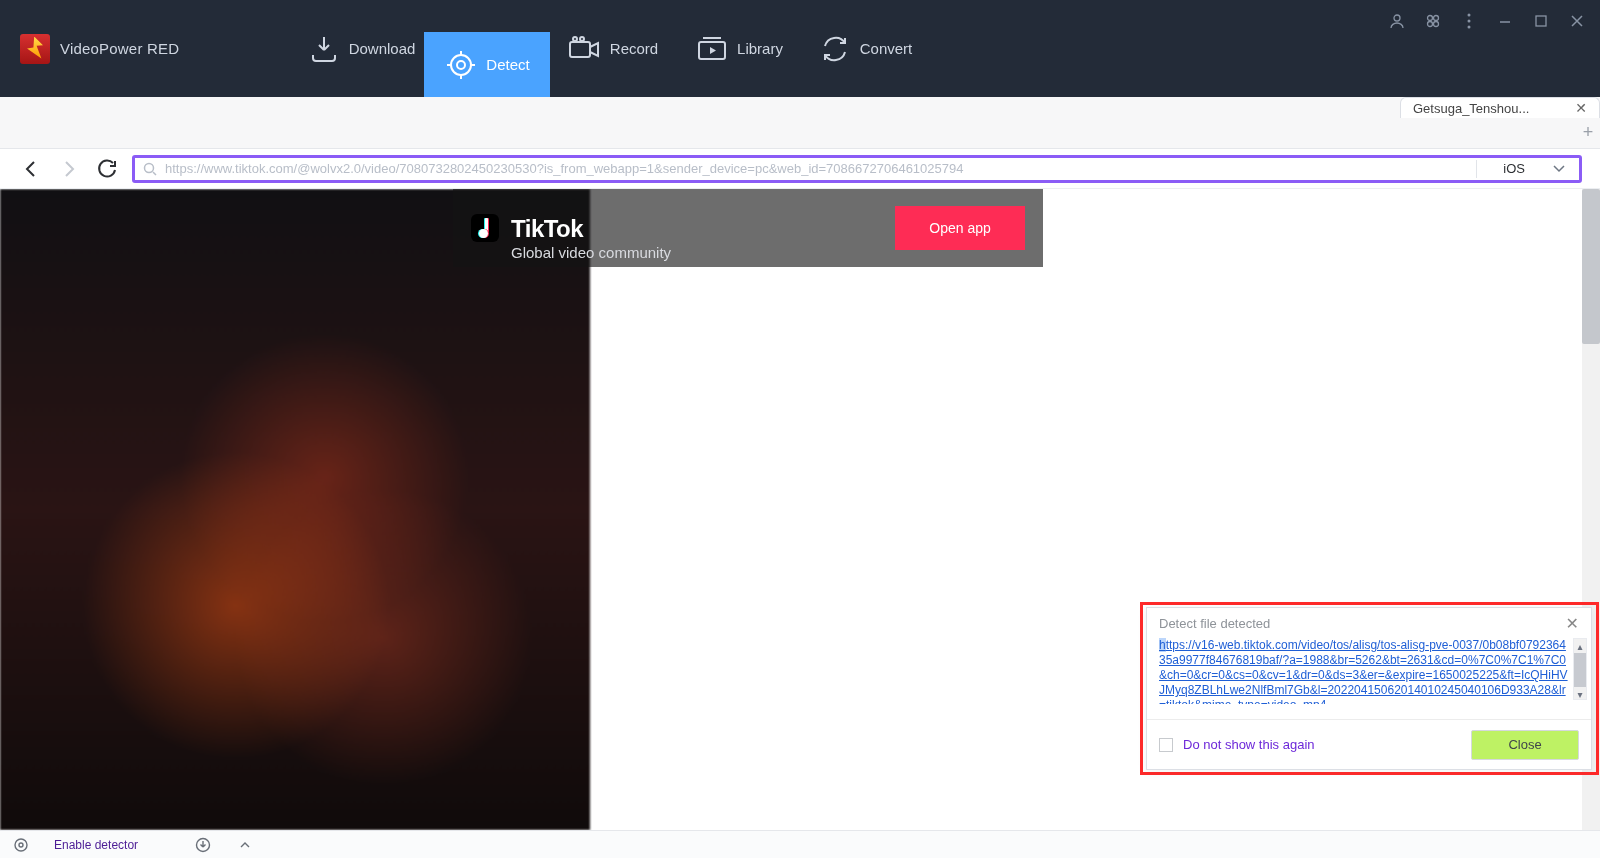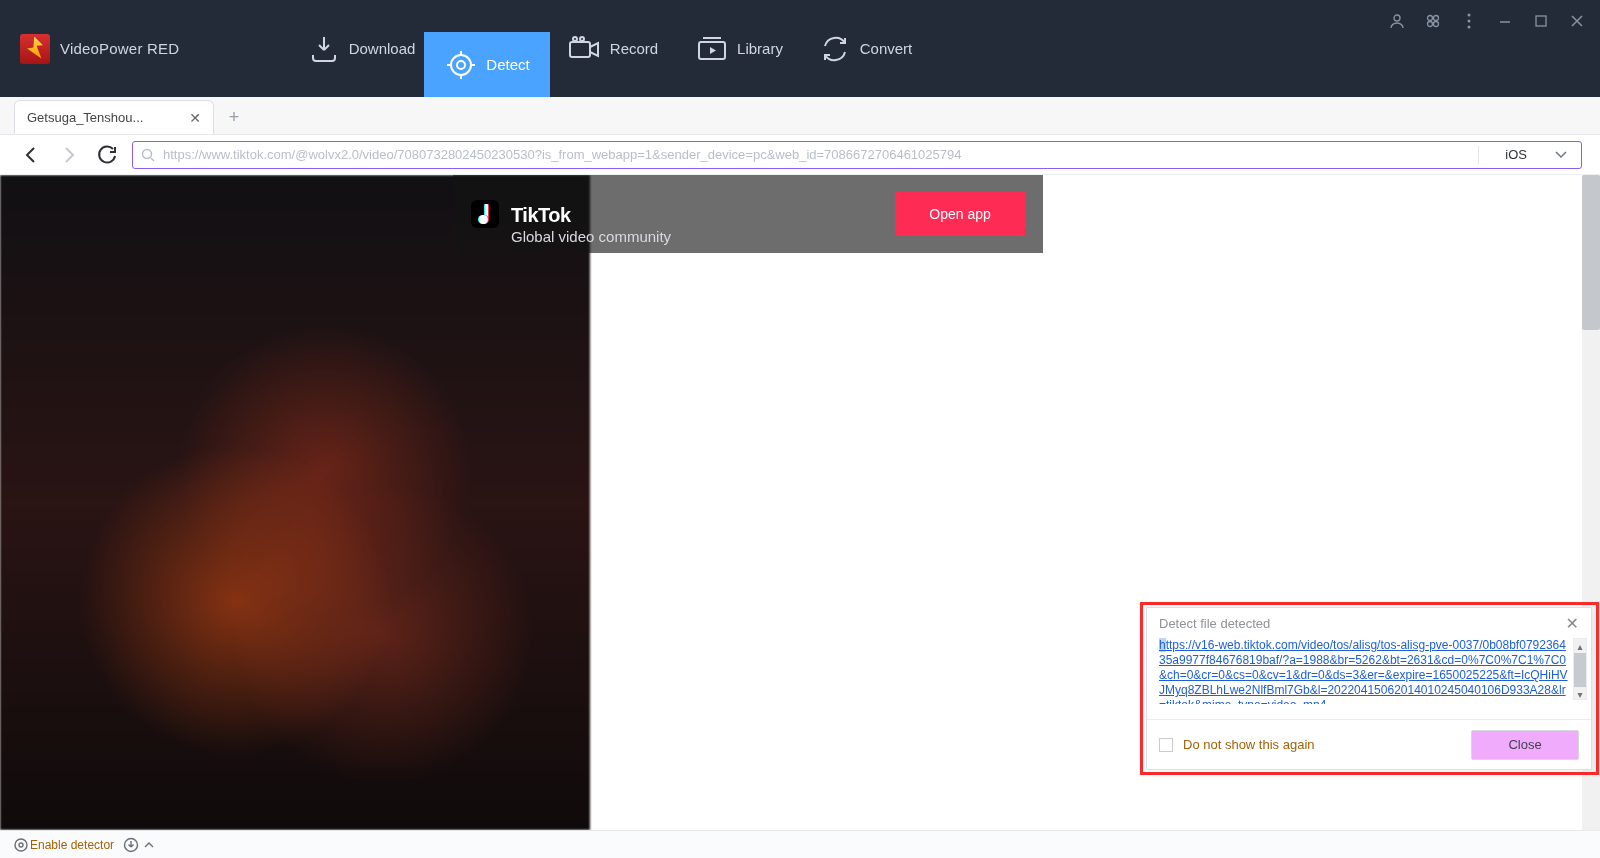--- a/index.html
+++ b/index.html
@@ -14,30 +14,30 @@
     .brand-title { font-size: 15px; color: #cfd6e1; letter-spacing: .2px; }
     .tabs { display: flex; align-items: stretch; }
     .tab { width: 126px; display: flex; flex-direction: row; align-items: center; justify-content: center; gap: 8px; color:#cfd6e1; cursor:pointer; }
     .tab.active { background:#4aa3ff; color:#fff;margin-top:32px; }
     .tab-icon { width: 34px; height: 34px; display:flex; align-items:center; justify-content:center; }
     .tab-label { font-size: 15px; }
     .win-ctrls { position:absolute; right:14px; top:12px; display:flex; gap:18px; align-items:center; color:#8893a4; }
     .wc-item { width:18px; height:18px; display:flex; align-items:center; justify-content:center; cursor:pointer; font-size:16px; }
 
     
-    .tabstrip { height: 38px; background:#f7f7f8; border-bottom:1px solid #e5e7eb; display:flex; align-items:flex-end; padding-left:14px; gap:4px; }
+    .tabstrip { height: 52px; background:#f7f7f8; border-bottom:1px solid #e5e7eb; display:flex; align-items:flex-end; gap:4px;flex-direction:column; }
     .btab { height: 34px; background:#fff; border:1px solid #dcdfe5; border-bottom:none; border-radius:6px 6px 0 0; padding:0 12px; display:flex; align-items:center; gap:10px; font-size:13px; color:#444; min-width:200px; justify-content:space-between; }
     .btab-close { color:#666; font-size:14px; line-height:1; cursor:pointer; }
     .newtab { width:24px; height:24px; display:flex; align-items:center; justify-content:center; color:#9aa0a9; font-size:18px; cursor:pointer; margin-bottom:5px; margin-left:4px; }
 
     
     .toolbar { height: 40px; display:flex; align-items:center; padding: 0 18px; gap:12px; background:#fff; border-bottom:1px solid #eceef1; }
     .nav-btn { width:26px; height:26px; display:flex; align-items:center; justify-content:center; color:#444; cursor:pointer; }
     .nav-btn.disabled { color:#c5c9d0; cursor:default; }
-    .addrwrap { flex:1; height:28px; border:1px solid #8b5cf6; border-radius:3px; display:flex; align-items:center; padding:0 8px; gap:8px; color:#b8bec8; font-size:13px; }
+    .addrwrap { flex:1; height:28px; border:3px solid #8b5cf6; border-radius:3px; display:flex; align-items:center; padding:0 8px; gap:8px; color:#b8bec8; font-size:13px; }
     .addrwrap input { border:none; outline:none; flex:1; font-size:13px; color:#b8bec8; background:transparent; }
     .addr-right-divider { width:1px; height:18px; background:#e1e4e9; }
     .ios-box { height:26px; display:flex; align-items:center; gap:8px; padding:0 14px 0 10px; color:#2c2f33; font-size:13px; }
     .ios-chevron { color:#6d7683; font-size:12px; cursor:pointer; padding:0 6px; }
     .apple-glyph { font-size:14px; line-height:1; }
 
     
     .content { flex:1; position:relative; background:#fff; overflow:hidden; }
     .viewport { position:absolute; left:0; top:0; right:18px; bottom:0; overflow:hidden; }
     .video-bg { position:absolute; left:0; top:0; width:590px; height:100%; background:
@@ -46,49 +46,49 @@
        radial-gradient(circle at 65% 70%, rgba(210,70,40,.35), rgba(0,0,0,0) 25%),
        linear-gradient(180deg,#111013 0%, #2a1414 50%, #100b0b 100%);
        filter: blur(1px);
     }
     .tt-banner { position:absolute; left:453px; top:0; width:590px; height:78px; background:rgba(20,20,20,.62); display:flex; align-items:center; justify-content:space-between; padding:0 18px; }
     .tt-left { display:flex; align-items:center; gap:12px; }
     .tt-logo { width:28px; height:28px; background:#000; border-radius:6px; display:flex; align-items:center; justify-content:center; color:#fff; font-size:18px; font-weight:700; }
     .tt-note { width:14px; height:20px; position:relative; }
     .tt-note:before { content:""; position:absolute; left:7px; top:0; width:3px; height:14px; background:#fff; border-radius:1px; box-shadow: -1px 0 0 #25f4ee, 1px 0 0 #fe2c55; }
     .tt-note:after { content:""; position:absolute; left:1px; bottom:0; width:9px; height:9px; border-radius:50%; background:#fff; box-shadow: -1px 0 0 #25f4ee, 1px 0 0 #fe2c55; }
-    .tt-title { color:#fff; font-size:20px; font-weight:800; line-height:1; letter-spacing:-.5px;margin-top:20px; }
+    .tt-title { color:#fff; font-size:24px; font-weight:800; line-height:1; letter-spacing:-.5px;margin-top:20px; }
     .tt-sub { color:#d8dadf; font-size:15px; line-height:1; margin-top:4px; }
     .open-app { background:#fe2c55; color:#fff; font-weight:400; font-size:14px; border:none; height:44px; width:130px; cursor:pointer; }
 
     
     .fake-scroll-track { position:absolute; right:0; top:0; width:18px; height:100%; background:#f1f1f1; }
     .fake-scroll-thumb { position:absolute; right:0; top:0; width:18px; height:155px; background:#c4c7cc; border-radius:2px; }
 
     
-    .statusbar { height: 28px; border-top:1px solid #e5e7eb; background:#fafbfc; display:flex; align-items:center; padding:0 12px; gap:0; color:#a16207; font-size:12px; }
+    .statusbar { height: 28px; border-top:1px solid #e5e7eb; background:#fafbfc; display:flex; align-items:center; padding:0 12px; gap:24px; color:#4c1d95; font-size:12px; }
     .sb-icon { width:18px; height:18px; display:flex; align-items:center; justify-content:center; cursor:pointer; }
     .sb-sep { width:8px; }
 
     
     .popup-border { position:absolute; right:1px; bottom:55px; width:459px; height:173px; border:3px solid #ff2a2a; background:transparent; pointer-events:none; }
     .popup { position:absolute; right:8px; bottom:60px; width:446px; height:163px; background:#fff; border:1px solid #dcdfe5; box-shadow:0 2px 10px rgba(0,0,0,.06); display:flex; flex-direction:column; }
     .popup-head { height:30px; display:flex; align-items:center; justify-content:space-between; padding:0 12px; color:#8e9399; font-size:13px; }
     .popup-head .pclose { cursor:pointer; color:#888; font-size:16px; }
     .popup-body { flex:1; position:relative; padding:0 0 0 12px; }
     .popup-text-wrap { position:relative; height:66px; overflow:hidden; }
     .popup-text { color:#1f5fd6; font-size:12px; line-height:15px; text-decoration:underline; word-break:break-all; padding-right:22px; display:block; }
     .popup-text .sel { background:#bcd6fb; }
     .ps-track { position:absolute; right:4px; top:0; width:14px; height:62px; background:#f1f1f1; border:1px solid #e9ebef; }
     .ps-arrow { height:14px; display:flex; align-items:center; justify-content:center; color:#6b7280; font-size:10px; cursor:pointer; }
     .ps-thumb { height:34px; background:#c7cad0; }
     .popup-foot { height:50px; border-top:1px solid #ececec; display:flex; align-items:center; justify-content:space-between; padding:0 12px; }
-    .chk-wrap { display:flex; align-items:center; gap:10px; font-size:13px; color:#a16207; }
+    .chk-wrap { display:flex; align-items:center; gap:10px; font-size:13px; color:#6d28d9; }
     .chk { width:14px; height:14px; border:1px solid #c7cace; background:#fff; cursor:pointer; }
-    .pbtn { height:30px; width:108px; border:1px solid #d5d8dd; background:#f0abfc; color:#3f444b; font-size:13px; cursor:pointer; border-radius:2px; }
+    .pbtn { height:30px; width:108px; border:1px solid #d5d8dd; background:#bef264; color:#3f444b; font-size:13px; cursor:pointer; border-radius:2px; }
 
     svg { display:block; }
   </style>
 </head>
 <body>
 
 <div class="root">
 
   <div class="topnav">
     <div class="brand">

